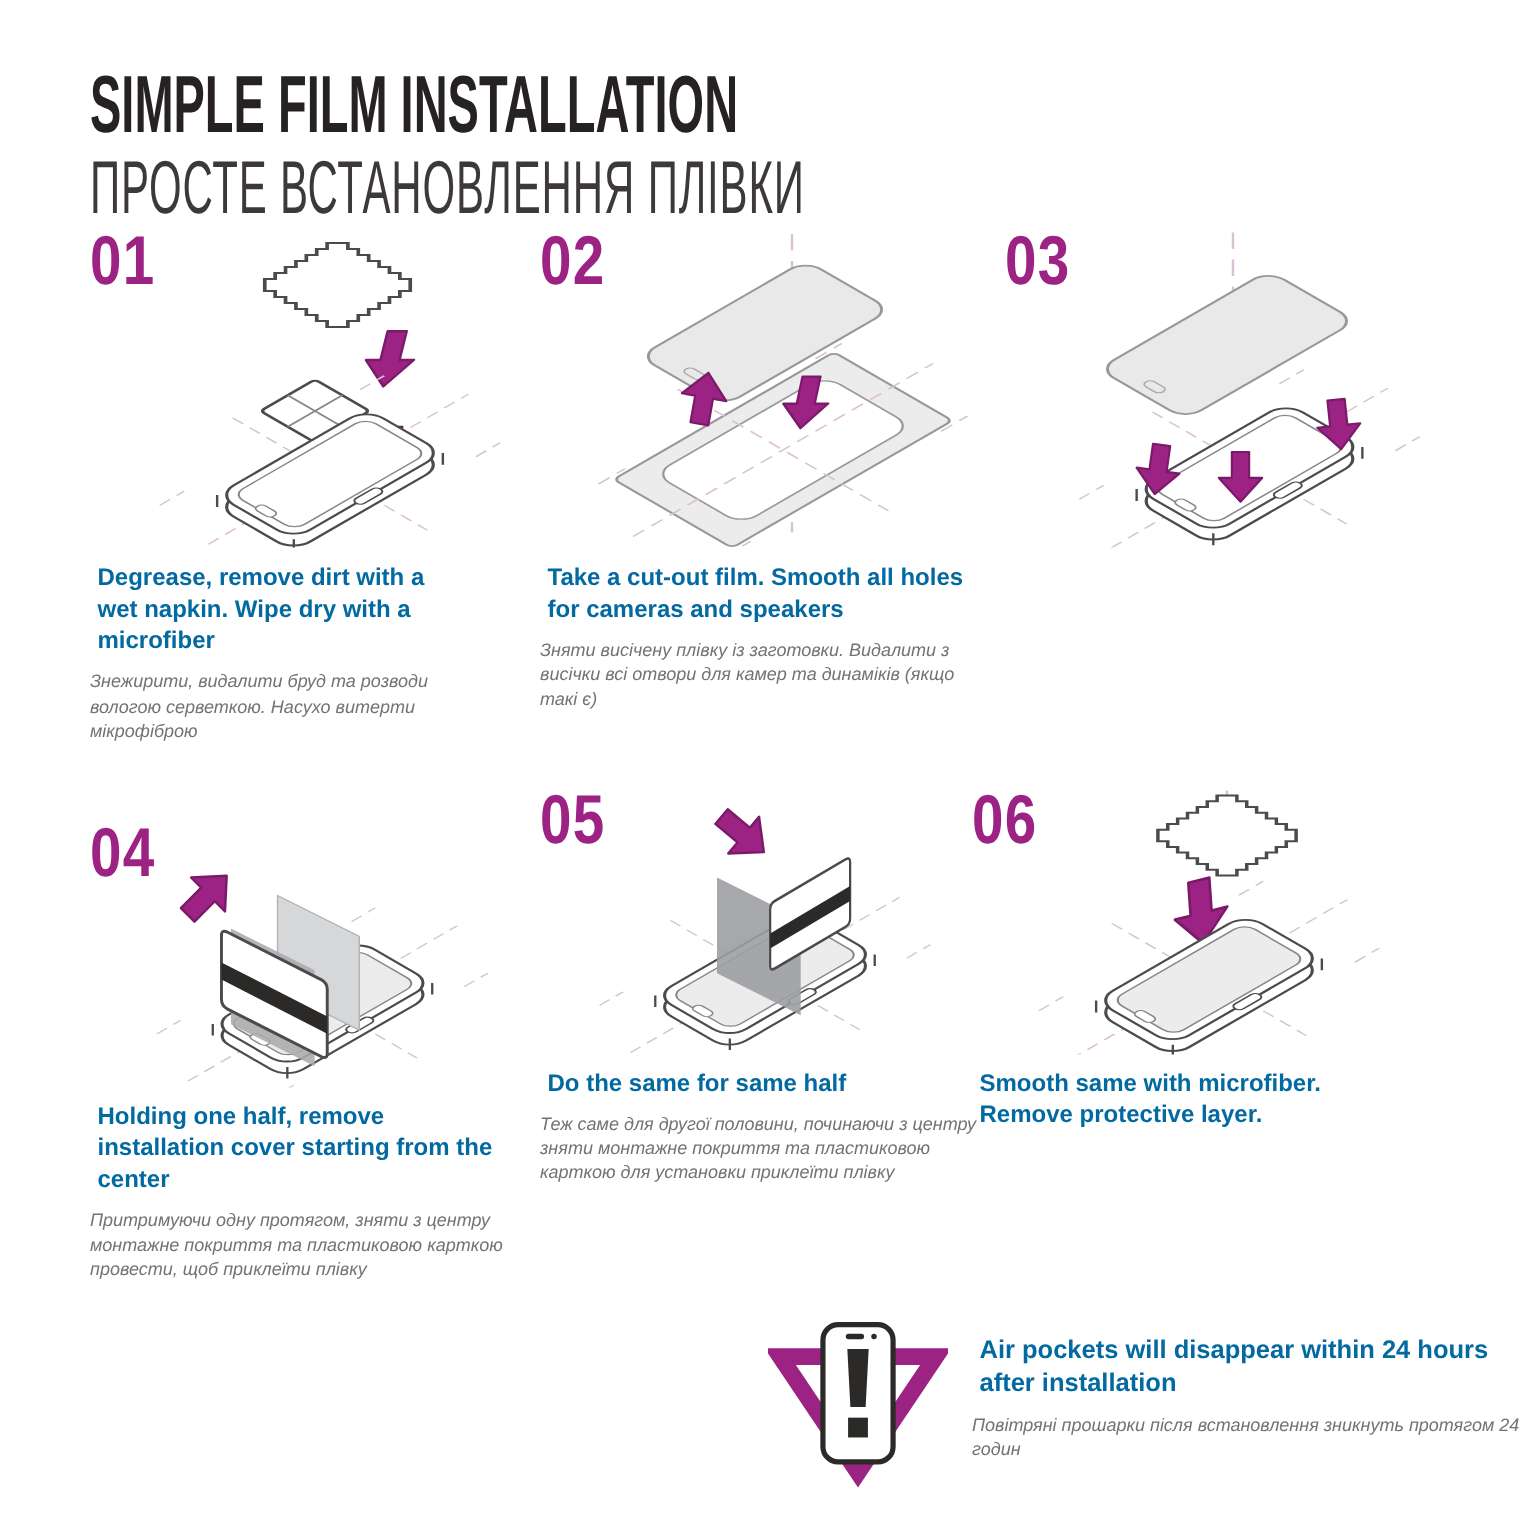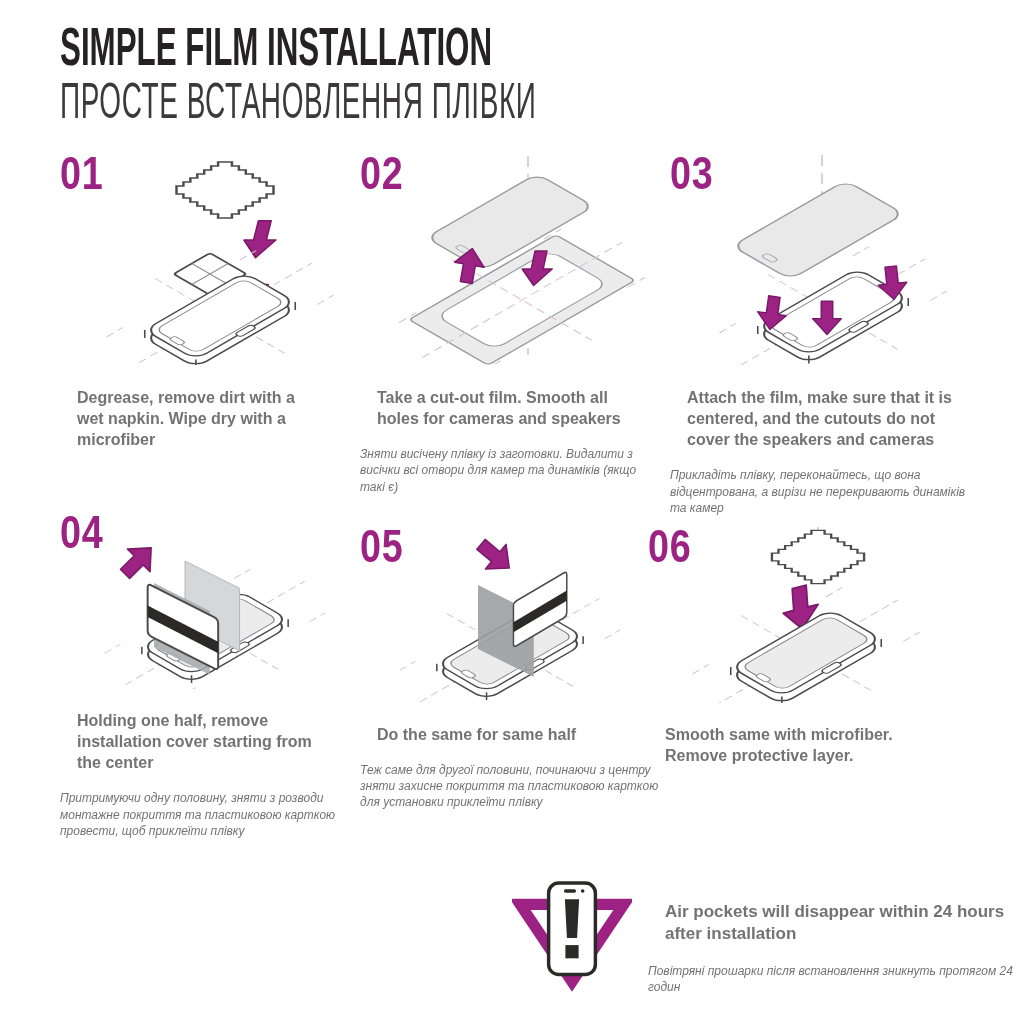--- a/index.html
+++ b/index.html
@@ -1,35 +1,35 @@
 <!DOCTYPE html>
 <html><head>
 <meta charset="utf-8">
 <style>
   html,body{margin:0;padding:0}
   body{width:1024px;height:1024px;background:#fff;position:relative;overflow:hidden;
        font-family:"Liberation Sans",sans-serif;color:#3f4043}
-  .hdr{position:absolute;left:60px;top:19px}
+  .hdr{position:absolute;left:60px;top:43px}
   .hdr h1{margin:0;font-size:54px;font-weight:700;color:#262224;line-height:1.02;
           transform:scaleX(.58);transform-origin:left top;white-space:nowrap;letter-spacing:0}
   .hdr h2{margin:2px 0 0;font-size:50px;font-weight:400;color:#3d393b;line-height:1.0;
           transform:scaleX(.56);transform-origin:left top;white-space:nowrap;letter-spacing:1px}
   .step{position:absolute}
   .num{position:absolute;left:0;top:0;font-size:46px;font-weight:700;color:#9c2383;
        line-height:1;transform:scaleX(.82);transform-origin:left top;letter-spacing:1px}
   .illus{position:absolute;left:0;top:0}
   .txt{position:absolute;left:0}
-  p.en{margin:17px;font-size:16px;font-weight:700;color:#737373;line-height:1.32}
+  p.en{margin:5px;font-size:16px;font-weight:700;color:#0369a1;line-height:1.32}
   p.uk{margin:8px 0 0;font-size:12px;font-style:italic;font-weight:400;color:#737373;line-height:1.35}
   .r1 .txt{top:220px}
   .r2 .txt{top:184px}
   #s1{left:60px;top:150px;width:290px;height:370px}
   #s2{left:360px;top:150px;width:300px;height:370px}
   #s3{left:670px;top:150px;width:312px;height:370px}
-  #s4{left:60px;top:509px;width:290px;height:350px}
+  #s4{left:60px;top:545px;width:290px;height:350px}
   #s5{left:360px;top:523px;width:300px;height:350px}
   #s6{left:648px;top:523px;width:312px;height:350px}
   #s1 .txt{width:252px}#s2 .txt{width:300px}#s3 .txt{width:308px}
   #s4 .txt{width:282px}#s5 .txt{width:300px}#s6 .txt{width:302px}
   .warn{position:absolute;left:512px;top:878px;display:flex;align-items:flex-start}
   .warn .wtxt{margin-left:16px;padding-top:6px;width:382px}
   .warn p.en{font-size:17px}
 </style>
 </head>
 <body>
@@ -111,20 +111,21 @@
     <use href="#cloth" transform="translate(165,40)"></use>
     <use href="#arrow" transform="translate(196,106) scale(0.8) skewX(-14)"></use>
     <use href="#napkin" transform="translate(150,124)"></use>
     <use href="#arrow" transform="translate(192,172) scale(0.85) skewX(-14)"></use>
     <use href="#iso-guides" transform="translate(160,166) scale(0.72)"></use>
     <use href="#iso-phone" transform="translate(160,166) scale(0.72)"></use>
   </svg>
   <div class="num">01</div>
   <div class="txt">
     <p class="en">Degrease, remove dirt with a wet napkin. Wipe dry with a microfiber</p>
+    <p class="uk">Знежирити, видалити бруд та розводи вологою серветкою. Насухо витерти мікрофіброю</p>
   </div>
 </section>
 
 <section class="step r1" id="s2">
   <svg class="illus" width="300" height="215" viewBox="0 0 300 215">
     <path d="M168,6 V52 M168,126 V205" fill="none" stroke="#dcc0d6" stroke-width="1.6" stroke-dasharray="11 7"></path>
     <use href="#sheet" transform="translate(162,150) scale(0.8)"></use>
     <use href="#iso-guides" transform="translate(162,150) scale(0.78)"></use>
     <use href="#film" transform="translate(150,72) scale(0.8)"></use>
     <use href="#arrow" transform="translate(112,100) rotate(190) scale(0.75)"></use>
@@ -141,54 +142,50 @@
   <svg class="illus" width="300" height="215" viewBox="0 0 300 215">
     <path d="M152,5 V58" fill="none" stroke="#dcc0d6" stroke-width="1.6" stroke-dasharray="11 7"></path>
     <use href="#film" transform="translate(148,80) scale(0.82)"></use>
     <use href="#iso-guides" transform="translate(163,162) scale(0.72)"></use>
     <use href="#iso-phone" transform="translate(163,162) scale(0.72)"></use>
     <use href="#arrow" transform="translate(100,178) scale(0.72) rotate(8)"></use>
     <use href="#arrow" transform="translate(157,183) scale(0.72)"></use>
     <use href="#arrow" transform="translate(224,148) scale(0.72) rotate(-6)"></use>
   </svg>
   <div class="num">03</div>
-  <div class="txt">
-    <p class="en">Attach the film, make sure that it is centered, and the cutouts do not cover the speakers and cameras</p>
-    <p class="uk">Прикладіть плівку, переконайтесь, що вона відцентрована, а вирізи не перекривають динаміків та камер</p>
-  </div>
 </section>
 
 <section class="step r2" id="s4">
   <svg class="illus" width="300" height="180" viewBox="0 0 300 180">
     <use href="#iso-guides" transform="translate(155,124) scale(0.7)"></use>
     <use href="#iso-phone-film" transform="translate(155,124) scale(0.7)"></use>
     <use href="#quad" transform="translate(125,52) scale(0.88)" fill="#d6d7d8" stroke="#b0b1b4" stroke-width="1"></use>
     <use href="#quad" transform="translate(94,74) scale(0.9)" fill="#a9abad" opacity="0.88"></use>
     <use href="#cardL" transform="translate(86,72) scale(0.82)"></use>
     <use href="#arrow" transform="translate(90,40) rotate(225) scale(0.8)"></use>
   </svg>
   <div class="num">04</div>
   <div class="txt">
     <p class="en">Holding one half, remove installation cover starting from the center</p>
-    <p class="uk">Притримуючи одну половину, зняти з розводи монтажне покриття та пластиковою карткою провести, щоб приклеїти плівку</p>
+    <p class="uk">Притримуючи одну протягом, зняти з центру монтажне покриття та пластиковою карткою провести, щоб приклеїти плівку</p>
   </div>
 </section>
 
 <section class="step r2" id="s5">
   <svg class="illus" width="300" height="180" viewBox="0 0 300 180">
     <use href="#iso-guides" transform="translate(150,127) scale(0.7)"></use>
     <use href="#iso-phone-film" transform="translate(150,127) scale(0.7)"></use>
     <use href="#quad" transform="translate(118,62) scale(0.9)" fill="#9d9fa2" opacity="0.9"></use>
     <use href="#cardL" transform="translate(208,46) scale(-0.62,0.72)"></use>
     <use href="#arrow" transform="translate(148,44) rotate(-50) scale(0.8)"></use>
   </svg>
   <div class="num">05</div>
   <div class="txt">
     <p class="en">Do the same for same half</p>
-    <p class="uk">Теж саме для другої половини, починаючи з центру зняти захисне покриття та пластиковою карткою для установки приклеїти плівку</p>
+    <p class="uk">Теж саме для другої половини, починаючи з центру зняти монтажне покриття та пластиковою карткою для установки приклеїти плівку</p>
   </div>
 </section>
 
 <section class="step r2" id="s6">
   <svg class="illus" width="300" height="180" viewBox="0 0 300 180">
     <path d="M170,4 V26" fill="none" stroke="#dcc0d6" stroke-width="1.6" stroke-dasharray="11 7"></path>
     <use href="#cloth" transform="translate(170,34) scale(0.95)"></use>
     <use href="#arrow" transform="translate(154,104) scale(0.9) rotate(-14) skewX(-10)"></use>
     <use href="#iso-guides" transform="translate(158,130) scale(0.72)"></use>
     <use href="#iso-phone-film" transform="translate(158,130) scale(0.72)"></use>

